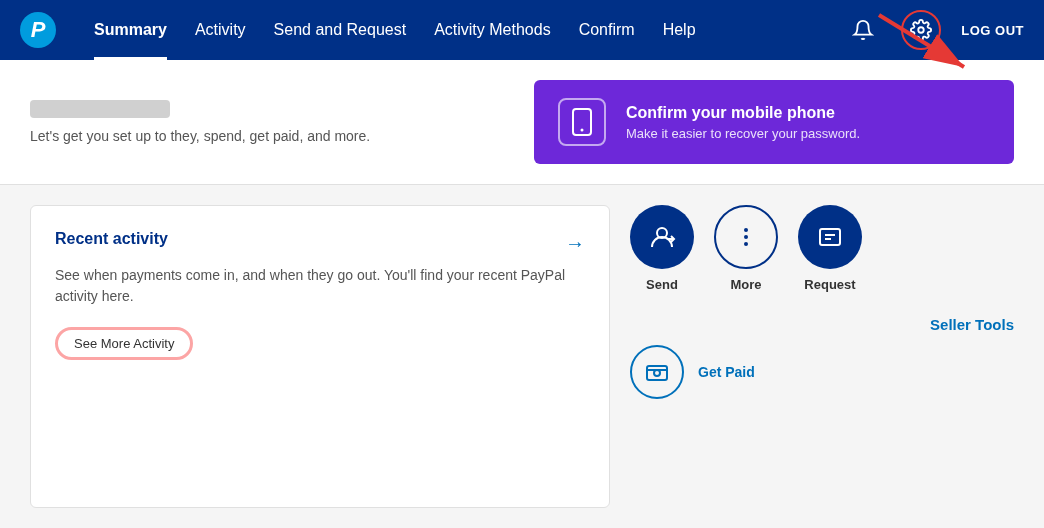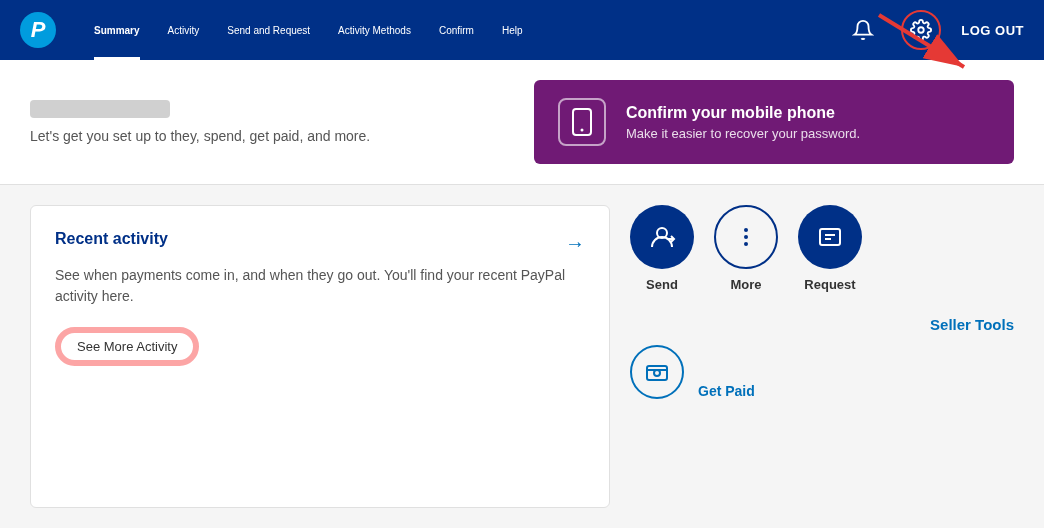--- a/index.html
+++ b/index.html
@@ -19,21 +19,21 @@
       border-radius: 50%;
       display: flex; align-items: center; justify-content: center;
       margin-right: 24px;
       flex-shrink: 0;
     }
     .nav-logo span { color: white; font-size: 22px; font-weight: 900; font-style: italic; }
     .nav-links { display: flex; gap: 0; flex: 1; }
     .nav-link {
       color: white;
       text-decoration: none;
-      font-size: 10px;
+      font-size: 16px;
       padding: 0 14px;
       height: 60px;
       display: flex; align-items: center;
       cursor: pointer;
       position: relative;
       white-space: nowrap;
     }
     .nav-link.active {
       font-weight: 700;
     }
@@ -89,21 +89,21 @@
     .account-info { flex: 1; }
     .account-name-blur {
       width: 140px; height: 18px;
       background: #d0d0d0;
       border-radius: 4px;
       margin-bottom: 10px;
     }
     .account-tagline { color: #555; font-size: 14px; }
 
     .confirm-banner {
-      background: #701a75;
+      background: #6d28d9;
       border-radius: 6px;
       padding: 18px 24px;
       display: flex; align-items: center; gap: 20px;
       width: 480px;
       flex-shrink: 0;
     }
     .phone-icon-wrap {
       width: 48px; height: 48px;
       border: 2px solid rgba(255,255,255,0.6);
       border-radius: 8px;
@@ -135,21 +135,21 @@
       margin-bottom: 12px;
     }
     .activity-title { color: #003087; font-size: 16px; font-weight: 700; }
     .arrow-btn {
       background: none; border: none; cursor: pointer;
       color: #0070ba; font-size: 20px;
     }
     .activity-desc { color: #555; font-size: 14px; line-height: 1.5; margin-bottom: 20px; }
     .see-more-btn {
       background: none;
-      border: 6px solid #fca5a5;
+      border: 3px solid #fca5a5;
       border-radius: 20px;
       padding: 6px 16px;
       font-size: 13px;
       color: #333;
       cursor: pointer;
     }
 
     
     .right-panel { flex: 1; }
     .action-buttons {
@@ -169,21 +169,21 @@
     }
     .action-circle.outline {
       background: none;
       border: 2px solid #003087;
     }
     .action-label { font-size: 13px; color: #333; font-weight: 600; }
 
     .seller-section { }
     .seller-title { color: #0070ba; font-size: 15px; font-weight: 700; margin-bottom: 12px; text-align: right; }
     .get-paid-row {
-      display: flex; align-items: flex-end; gap: 14px; cursor: pointer;
+      display: flex; align-items: center; gap: 14px; cursor: pointer;
     }
     .get-paid-circle {
       width: 54px; height: 54px;
       border-radius: 50%;
       border: 2px solid #0070ba;
       display: flex; align-items: center; justify-content: center;
     }
     .get-paid-label { color: #0070ba; font-size: 14px; font-weight: 600; }
 
     

